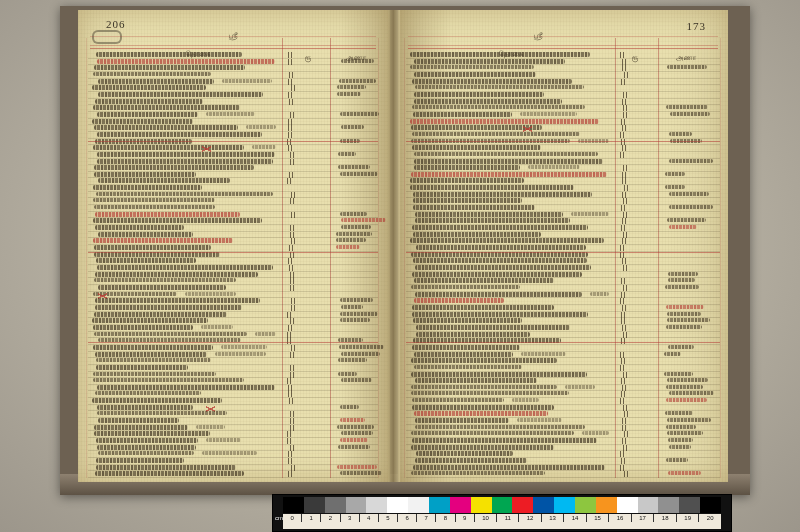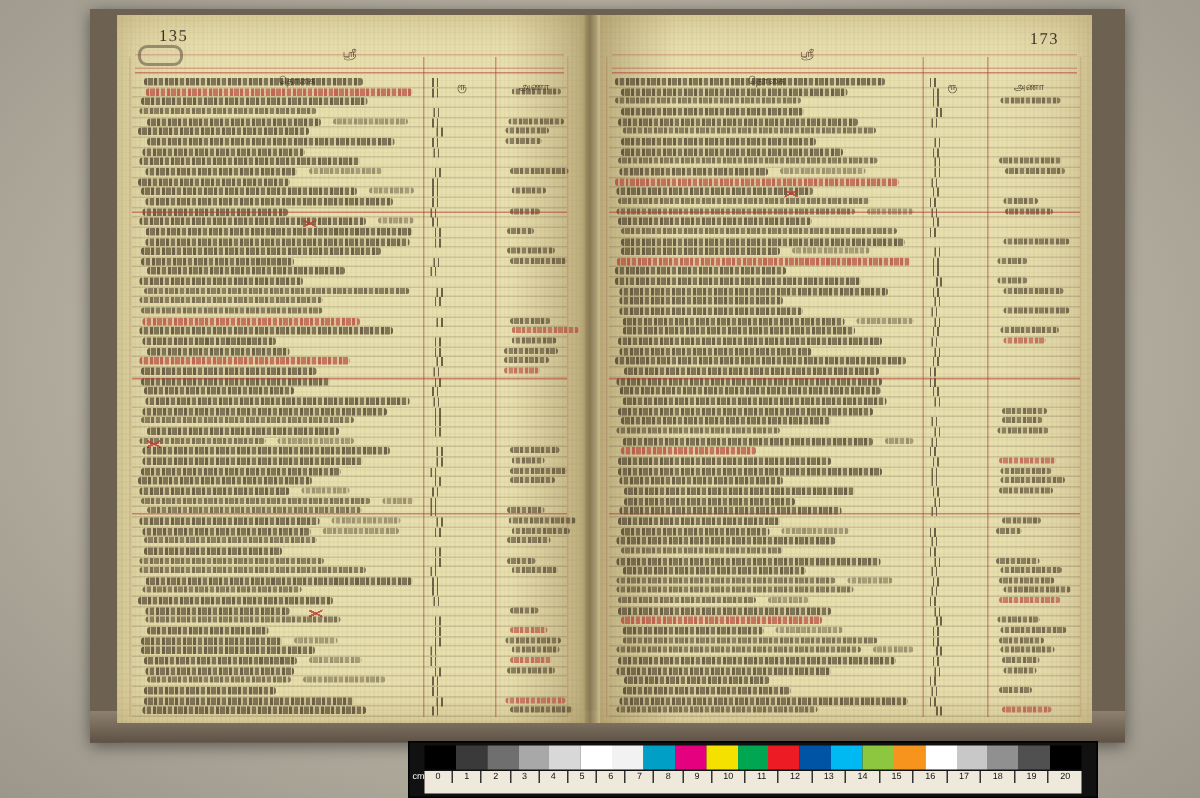--- a/index.html
+++ b/index.html
@@ -152,21 +152,21 @@
 
 <div id="stage">
   <div class="backdrop"></div>
 
   <div class="book-edge-left"></div>
   <div class="book"></div>
   <div class="book-edge-bottom"></div>
 
   <div class="page left">
     <div class="grain"></div>
-    <div class="folio left">135</div>
+    <div class="folio left">206</div>
     <div class="hdr" style="left:110px;top:22px;width:90px">ஸ்ரீ</div>
     <div class="hdr" style="left:60px;top:40px;width:120px">தொகை</div>
     <div class="hdr" style="left:215px;top:44px;width:30px">ரூ</div>
     <div class="hdr" style="left:258px;top:44px;width:40px">அணா</div>
   </div>
 
   <div class="page right">
     <div class="grain"></div>
     <div class="folio right">173</div>
     <div class="hdr" style="left:90px;top:22px;width:100px">ஸ்ரீ</div>

